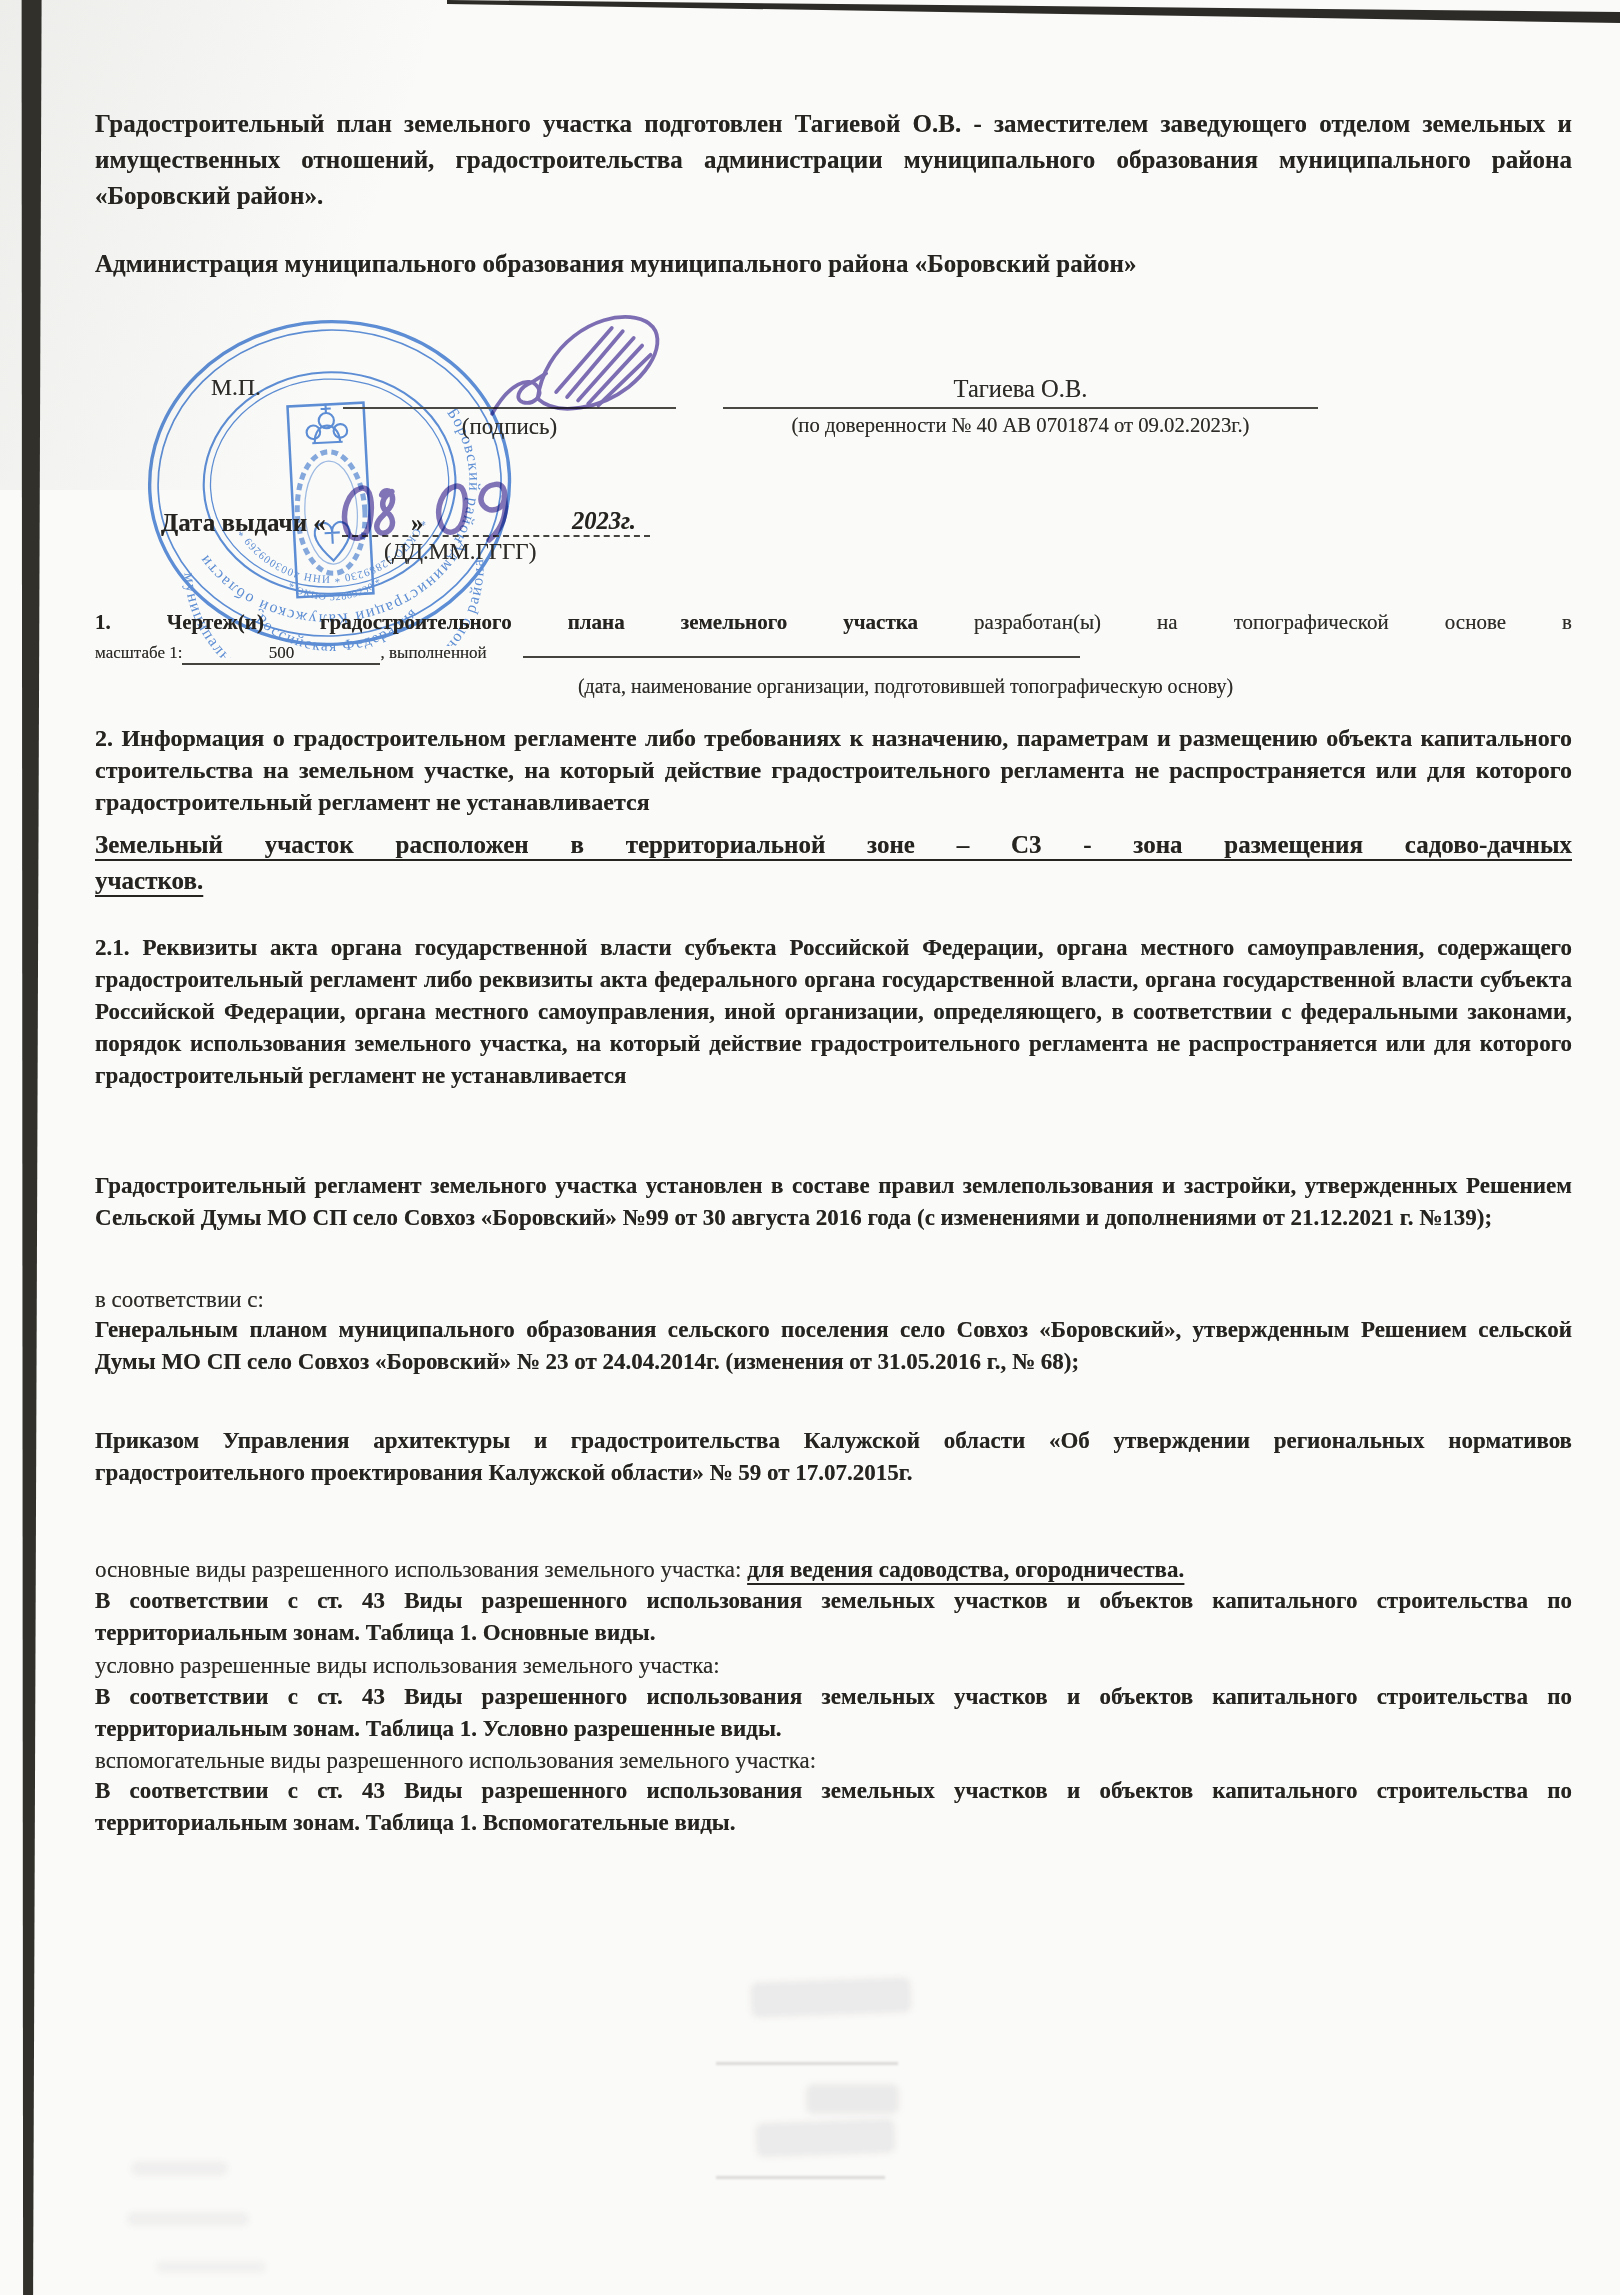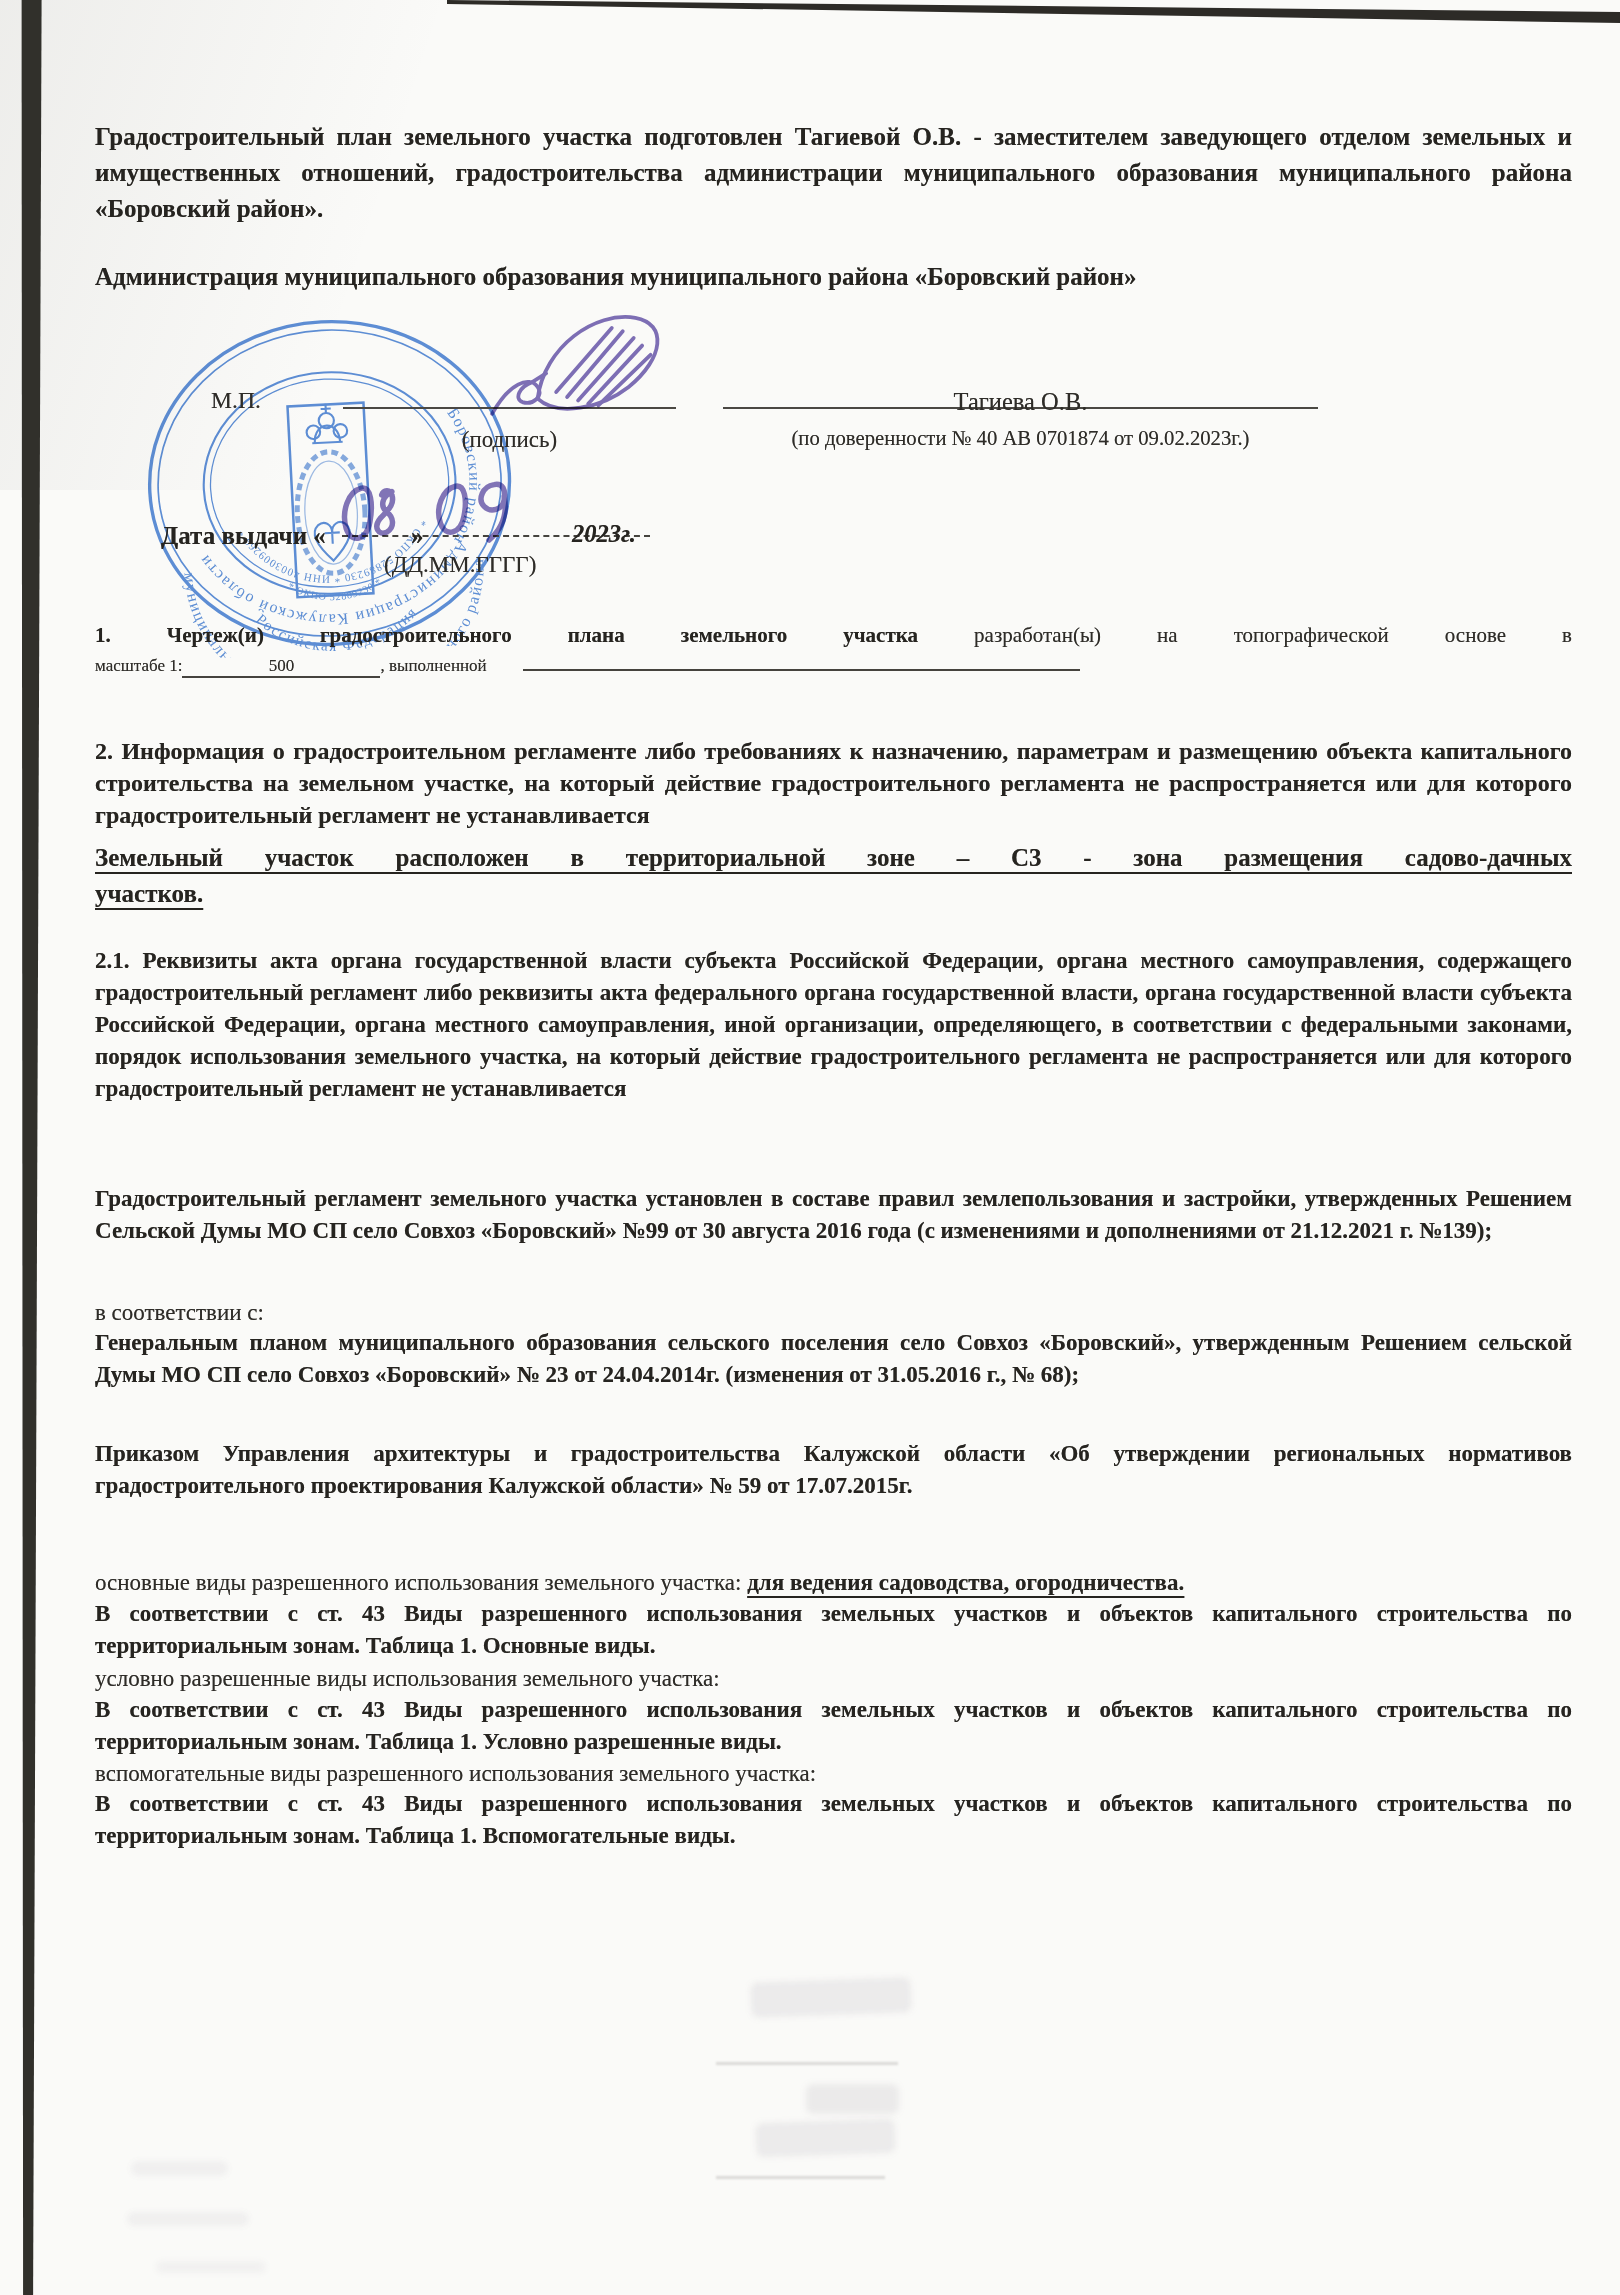--- a/index.html
+++ b/index.html
@@ -5,21 +5,21 @@
   html,body{margin:0;padding:0;background:#efefed;}
   .sheet{position:relative;width:1621px;height:2295px;background:#fafaf8;overflow:hidden;
          font-family:"Liberation Serif","DejaVu Serif",serif;color:#2e2c28;}
   .abs{position:absolute;}
   .b{font-weight:bold;color:#262420;}
   .just{text-align:justify;}
   .jlast{text-align:justify;text-align-last:justify;}
   .ctr{text-align:center;}
   .ital{font-style:italic;}
   .u{text-decoration:underline;text-decoration-thickness:2.1px;text-underline-offset:5.9px;}
-  .doc{text-shadow:0 0 0.5px rgba(46,44,40,.55);margin-top:13px;}
+  .doc{text-shadow:0 0 0.5px rgba(46,44,40,.55);}
   
   .t28{font-size:23px;line-height:32px;}
   .t30{font-size:25px;line-height:36px;}
   
   .edge-left{left:18.6px;top:0;width:25px;height:2295px;background:#31302b;
              clip-path:polygon(12% 0,92% 0,58% 100%,18% 100%);}
   .edge-top{left:447px;top:0;width:1173px;height:25px;background:#2d2b27;
             clip-path:polygon(0 0,100% 48%,100% 92%,0 16%);}
   .corner-shade{left:0;top:0;width:659px;height:490px;
             background:linear-gradient(108deg,rgba(125,123,117,.10) 0%,rgba(125,123,117,0) 55%);}
@@ -124,20 +124,21 @@
   <div class="abs doc" style="left:384px;top:539px;font-size:23px;">(ДД.ММ.ГГГГ)</div>
 
   <div class="abs doc jlast" style="left:95px;top:610px;width:1477px;font-size:21px;">
     <span class="b">1. Чертеж(и) градостроительного плана земельного участка</span>
     <span>разработан(ы) на топографической основе в</span>
   </div>
   <div class="abs doc" style="left:95px;top:643px;width:1477px;font-size:17px;">
     <span>масштабе 1:</span><span class="blank ctr" style="width:198px;"><span>500</span></span><span>, выполненной</span>
     <span class="blank" style="width:557px;margin-left:32px;"></span>
   </div>
+  <div class="abs doc ctr" style="left:530px;top:675px;width:751px;font-size:20px;">(дата, наименование организации, подготовившей топографическую основу)</div>
 
   <div class="abs doc b just" style="left:95px;top:722px;width:1477px;font-size:24px;line-height:32px;">2. Информация о градостроительном регламенте либо требованиях к назначению, параметрам и размещению объекта капитального строительства на земельном участке, на который действие градостроительного регламента не распространяется или для которого градостроительный регламент не устанавливается</div>
 
   <div class="abs doc jlast" style="left:95px;top:831px;width:1477px;font-size:25px;">
     <span class="b u">Земельный участок расположен в территориальной зоне – С3 - зона размещения садово-дачных</span>
   </div>
   <div class="abs doc" style="left:95px;top:867px;width:1477px;font-size:25px;">
     <span class="b u">участков.</span>
   </div>
 

